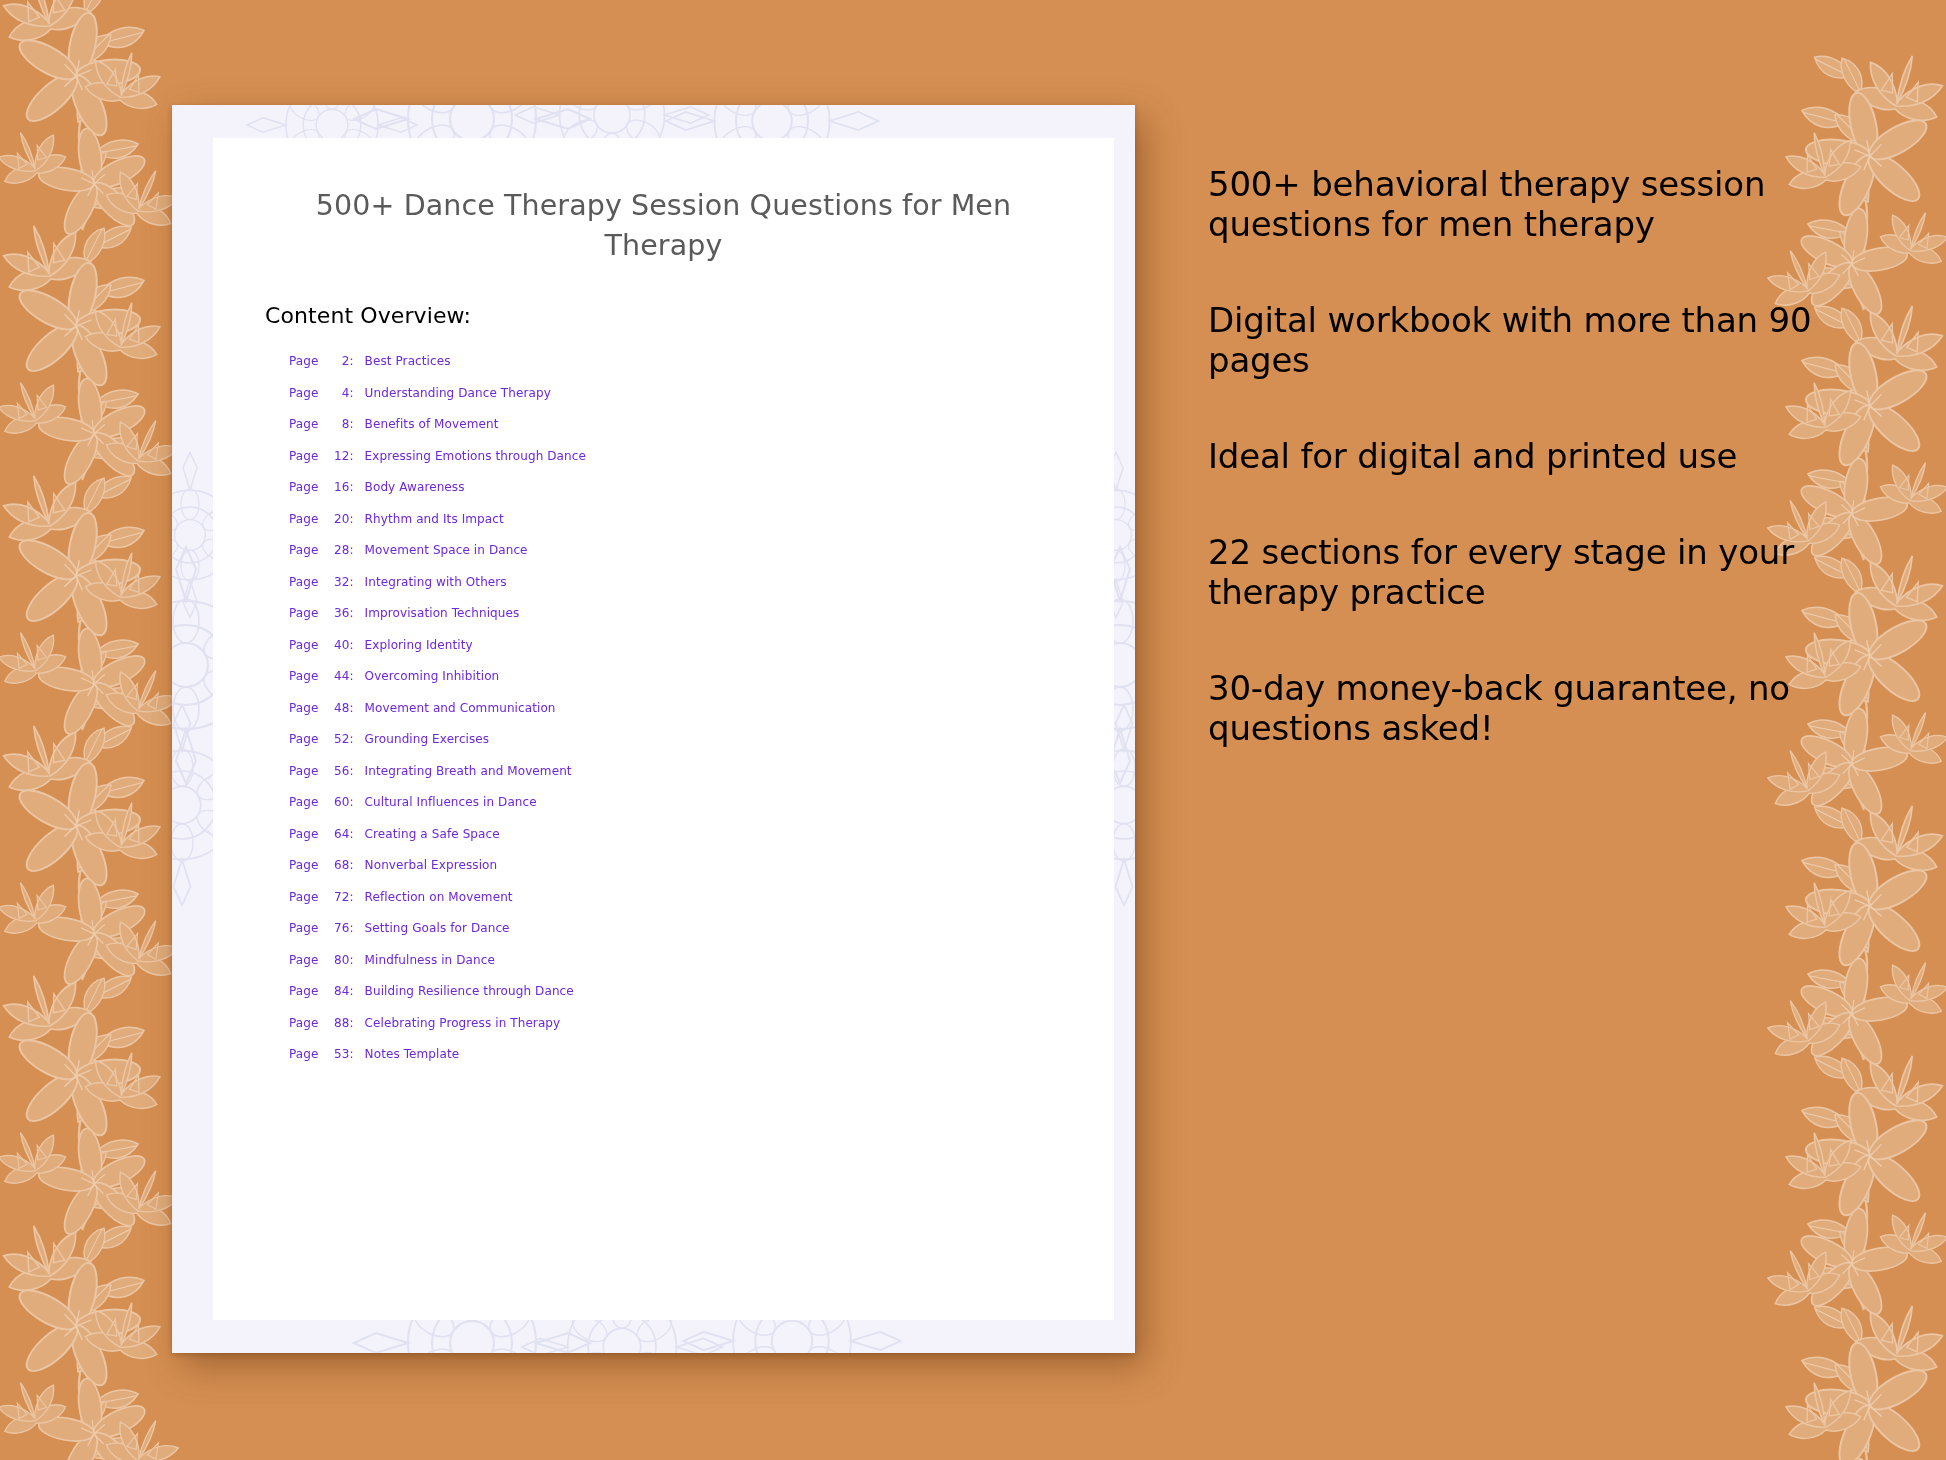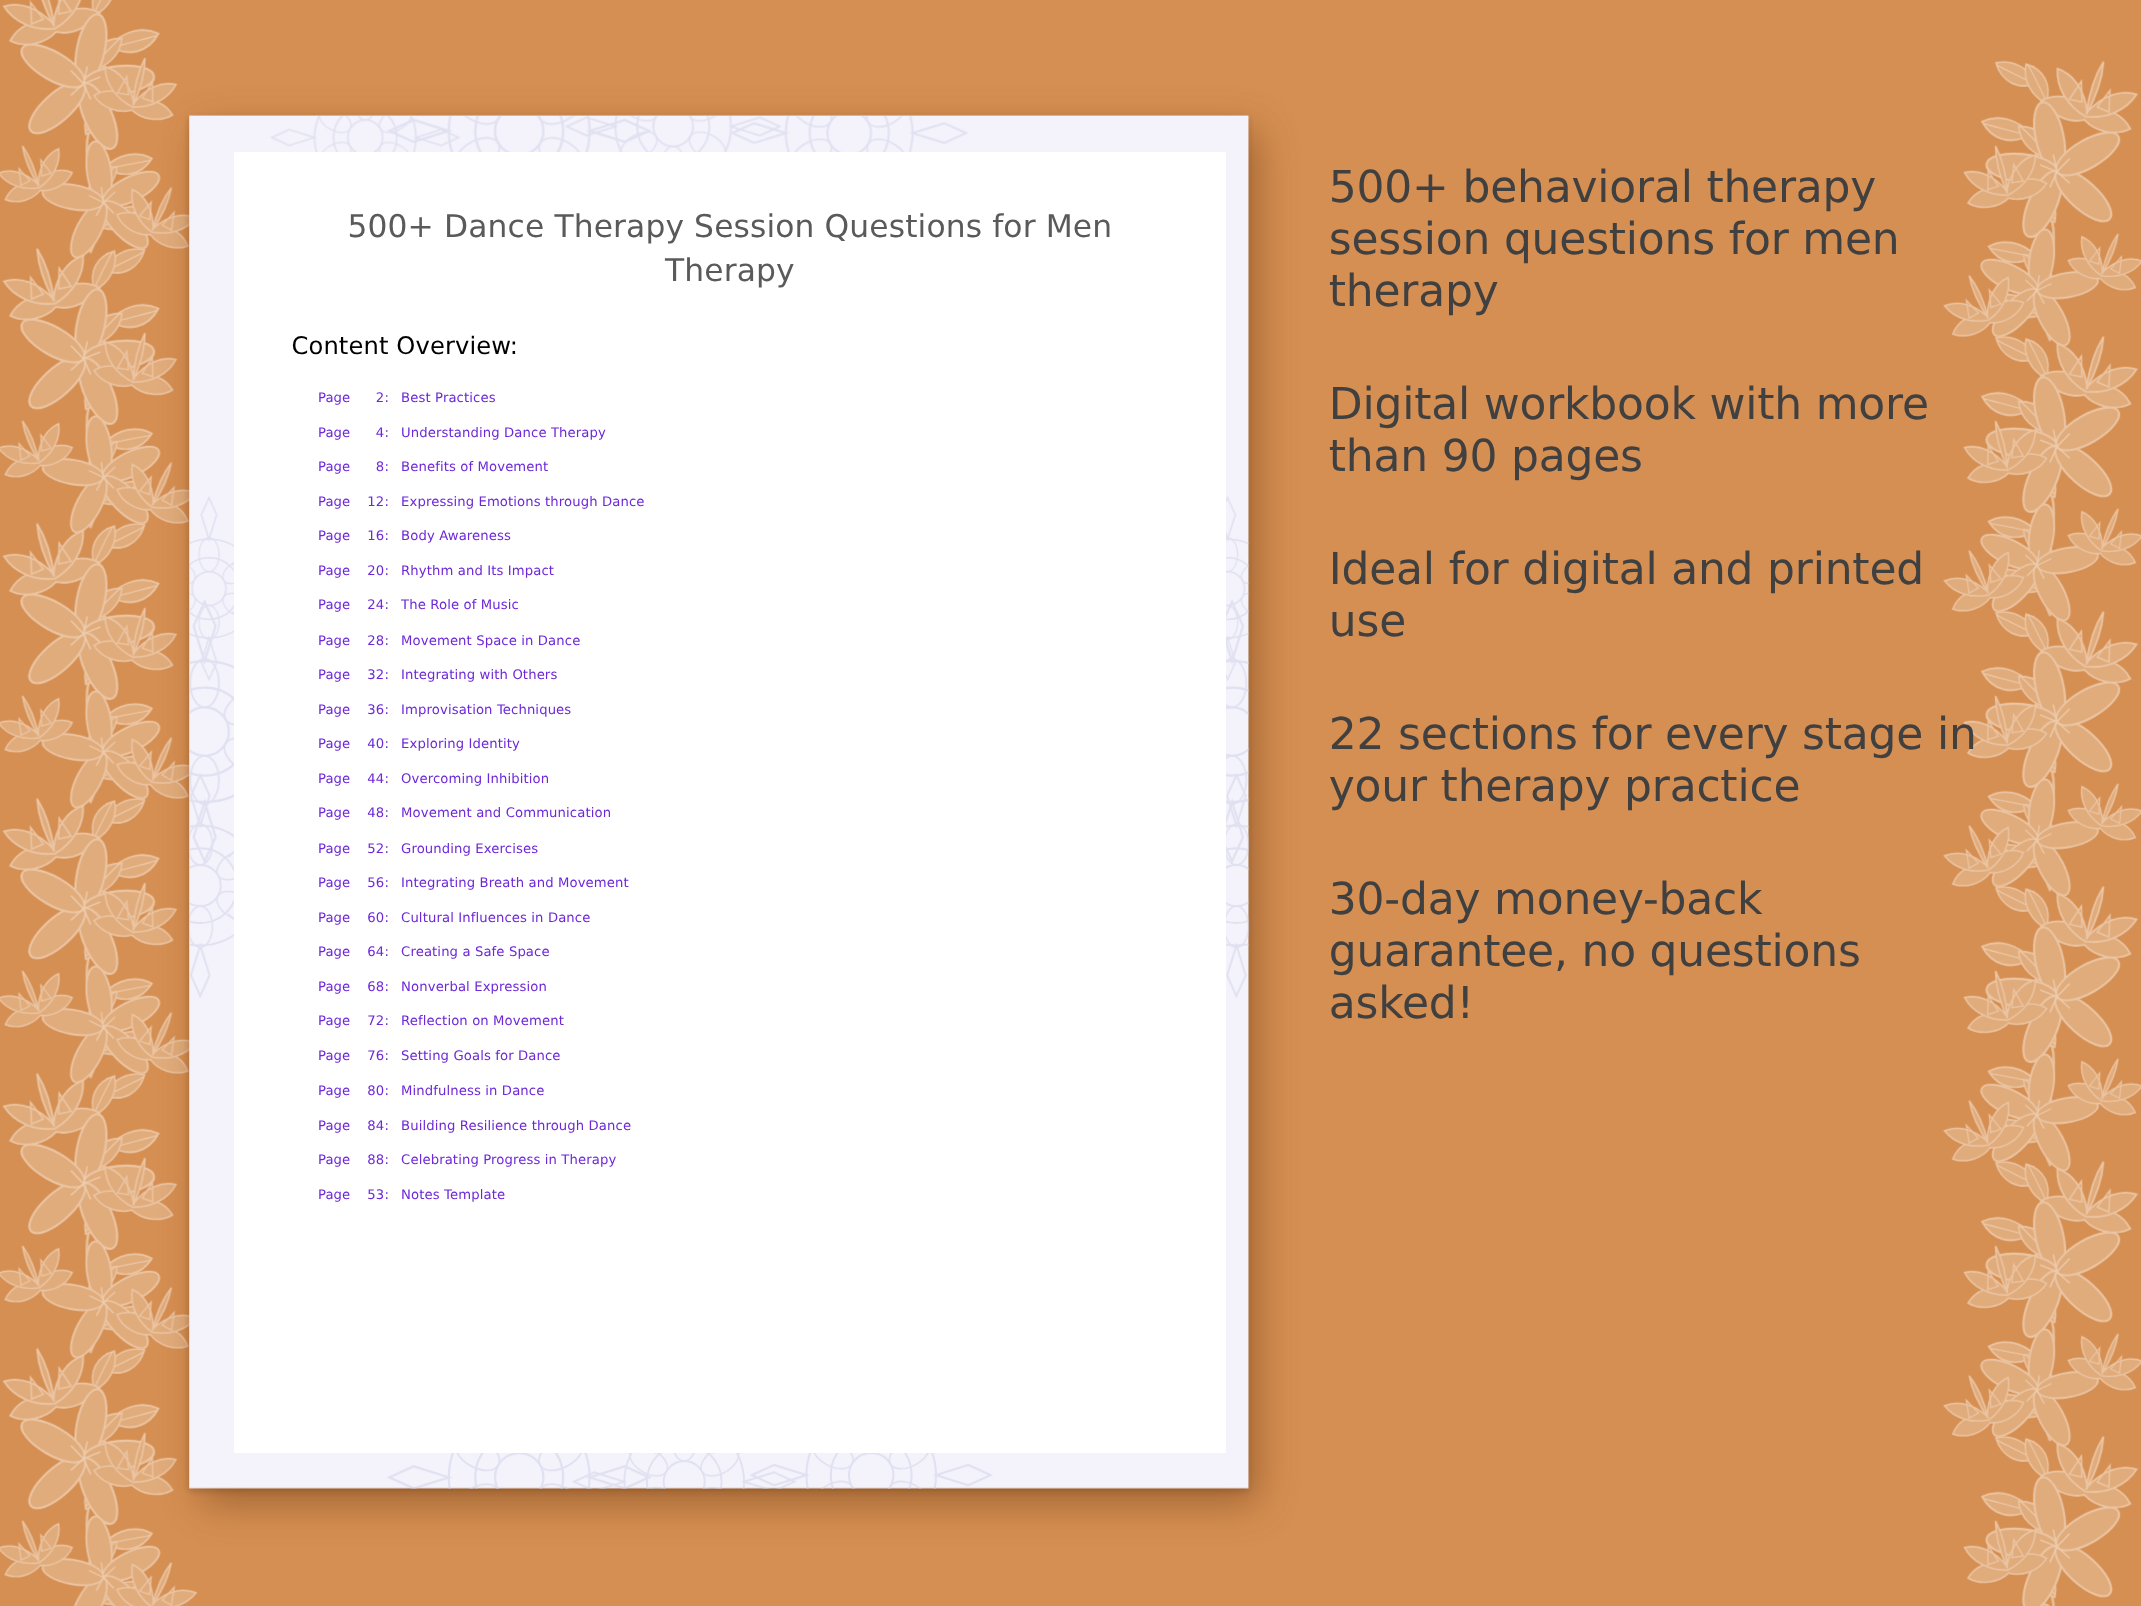--- a/index.html
+++ b/index.html
@@ -120,26 +120,27 @@
 
   
   #marketing-column {
     position: absolute;
     left: 1208px;
     top: 148px;
     width: 620px;
   }
   .bullet-block {
     font-family: "DejaVu Sans", sans-serif;
-    font-size: 40px;
+    font-size: 34px;
     font-weight: 400;
     line-height: 1.175;
-    color: #404040;
+    color: #000000;
     letter-spacing: -0.2px;
     margin-bottom: 56px;
+    margin-top: 17px;
   }
   .bullet-block:last-child { margin-bottom: 0; }
 </style>
 </head>
 <body>
 
 <div id="canvas">
 
   <div class="floral-band left">
     <svg width="215" height="1460" viewBox="0 0 215 1460" xmlns="http://www.w3.org/2000/svg" aria-hidden="true">
@@ -270,21 +271,20 @@
 
       <div id="content-overview-label">Content Overview:</div>
 
       <div id="toc-list">
           <div class="toc-row"><span class="toc-word">Page</span><span class="toc-num">2</span><span class="toc-colon">:</span><span class="toc-title">Best Practices</span></div>
           <div class="toc-row"><span class="toc-word">Page</span><span class="toc-num">4</span><span class="toc-colon">:</span><span class="toc-title">Understanding Dance Therapy</span></div>
           <div class="toc-row"><span class="toc-word">Page</span><span class="toc-num">8</span><span class="toc-colon">:</span><span class="toc-title">Benefits of Movement</span></div>
           <div class="toc-row"><span class="toc-word">Page</span><span class="toc-num">12</span><span class="toc-colon">:</span><span class="toc-title">Expressing Emotions through Dance</span></div>
           <div class="toc-row"><span class="toc-word">Page</span><span class="toc-num">16</span><span class="toc-colon">:</span><span class="toc-title">Body Awareness</span></div>
           <div class="toc-row"><span class="toc-word">Page</span><span class="toc-num">20</span><span class="toc-colon">:</span><span class="toc-title">Rhythm and Its Impact</span></div>
-          <div class="toc-row"><span class="toc-word">Page</span><span class="toc-num">24</span><span class="toc-colon">:</span><span class="toc-title">The Role of Music</span></div>
           <div class="toc-row"><span class="toc-word">Page</span><span class="toc-num">28</span><span class="toc-colon">:</span><span class="toc-title">Movement Space in Dance</span></div>
           <div class="toc-row"><span class="toc-word">Page</span><span class="toc-num">32</span><span class="toc-colon">:</span><span class="toc-title">Integrating with Others</span></div>
           <div class="toc-row"><span class="toc-word">Page</span><span class="toc-num">36</span><span class="toc-colon">:</span><span class="toc-title">Improvisation Techniques</span></div>
           <div class="toc-row"><span class="toc-word">Page</span><span class="toc-num">40</span><span class="toc-colon">:</span><span class="toc-title">Exploring Identity</span></div>
           <div class="toc-row"><span class="toc-word">Page</span><span class="toc-num">44</span><span class="toc-colon">:</span><span class="toc-title">Overcoming Inhibition</span></div>
           <div class="toc-row"><span class="toc-word">Page</span><span class="toc-num">48</span><span class="toc-colon">:</span><span class="toc-title">Movement and Communication</span></div>
           <div class="toc-row"><span class="toc-word">Page</span><span class="toc-num">52</span><span class="toc-colon">:</span><span class="toc-title">Grounding Exercises</span></div>
           <div class="toc-row"><span class="toc-word">Page</span><span class="toc-num">56</span><span class="toc-colon">:</span><span class="toc-title">Integrating Breath and Movement</span></div>
           <div class="toc-row"><span class="toc-word">Page</span><span class="toc-num">60</span><span class="toc-colon">:</span><span class="toc-title">Cultural Influences in Dance</span></div>
           <div class="toc-row"><span class="toc-word">Page</span><span class="toc-num">64</span><span class="toc-colon">:</span><span class="toc-title">Creating a Safe Space</span></div>

